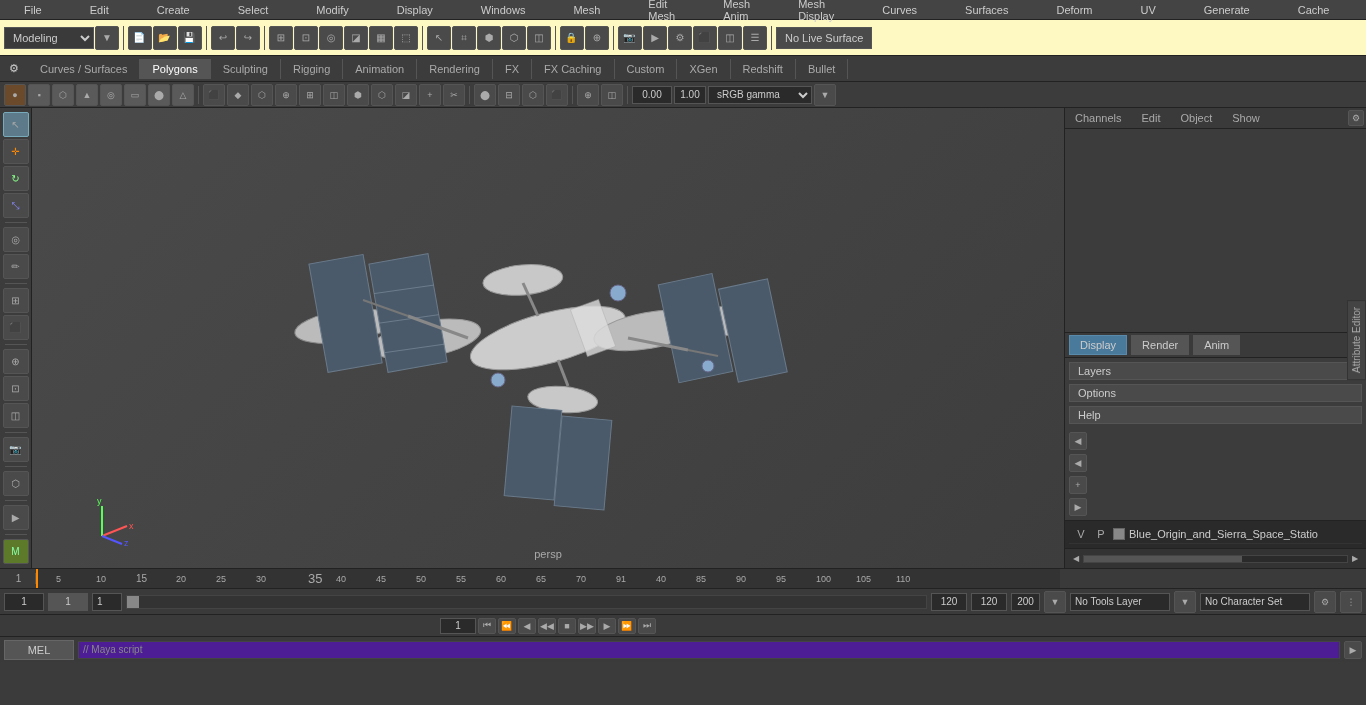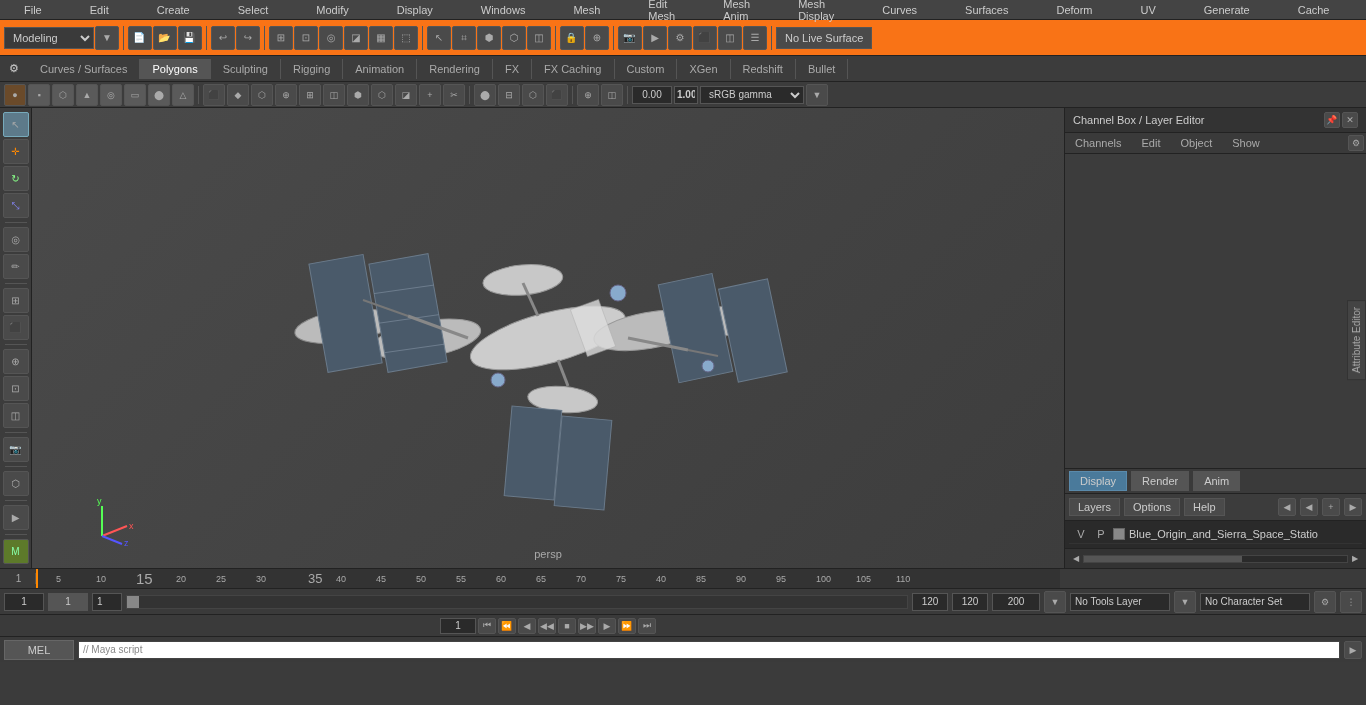--- a/index.html
+++ b/index.html
@@ -3,21 +3,21 @@
   <meta charset="utf-8">
   <style>
     * { margin: 0; padding: 0; box-sizing: border-box; }
     body { background: #3b3b3b; color: #ccc; font-family: Arial, sans-serif; font-size: 11px; width: 1366px; height: 705px; overflow: hidden; user-select: none; }
 
     
     #menu-bar { display: flex; align-items: center; background: #444; height: 20px; border-bottom: 1px solid #222; }
     .menu-item { padding: 2px 24px; color: #ccc; cursor: pointer; font-size: 11px; }
 
     
-    #toolbar1 { display: flex; align-items: center; background: #f97316; height: 36px; border-bottom: 1px solid #222; padding: 2px 4px; gap: 2px; }
+    #toolbar1 { display: flex; align-items: center; background: #fef9c3; height: 36px; border-bottom: 1px solid #222; padding: 2px 4px; gap: 2px; }
     .tb-group { display: flex; align-items: center; gap: 1px; border-right: 1px solid #555; padding-right: 4px; margin-right: 2px; }
     .tb-btn { width: 24px; height: 24px; background: #4a4a4a; border: 1px solid #555; border-radius: 2px; display: flex; align-items: center; justify-content: center; cursor: pointer; font-size: 10px; color: #aaa; }
     .tb-select { background: #3a3a3a; border: 1px solid #555; color: #ccc; font-size: 11px; height: 22px; padding: 0 4px; }
     .workspace-select { width: 90px; }
     .live-surface-btn { background: #4a4a4a; border: 1px solid #555; color: #ccc; font-size: 11px; height: 22px; padding: 0 8px; cursor: pointer; white-space: nowrap; }
 
     
     #tab-bar { display: flex; align-items: center; background: #3c3c3c; height: 26px; border-bottom: 1px solid #222; padding: 0 4px; }
     .tab-item { padding: 4px 12px; color: #aaa; cursor: pointer; font-size: 11px; border-right: 1px solid #555; }
     .tab-item.active { background: #555; color: #fff; }
@@ -51,21 +51,21 @@
     
     #right-panel { width: 302px; background: #3c3c3c; border-left: 1px solid #222; display: flex; flex-direction: column; }
     #channel-box-header { background: #333; padding: 4px 8px; display: flex; align-items: center; justify-content: space-between; border-bottom: 1px solid #222; }
     #channel-box-tabs { display: flex; background: #3a3a3a; border-bottom: 1px solid #222; }
     .cb-tab { padding: 4px 10px; color: #aaa; cursor: pointer; font-size: 11px; }
     .channel-box-content { flex: 1; background: #3c3c3c; }
     #layer-editor-section { border-top: 1px solid #222; }
     #layer-tabs { display: flex; align-items: center; background: #3a3a3a; padding: 2px 4px; gap: 4px; border-bottom: 1px solid #222; }
     .layer-tab { padding: 3px 10px; color: #ccc; cursor: pointer; font-size: 11px; border: 1px solid #555; background: #555; }
     .layer-tab.active { background: #4a7a9b; border-color: #5a8aab; }
-    .layer-options { display: flex; gap: 4px; padding: 4px; border-bottom: 1px solid #222; }
+    .layer-options { display: flex; gap: 4px; padding: 4px; border-bottom: 1px solid #222; flex-direction: column; }
     .layer-opt-btn { padding: 2px 8px; background: #4a4a4a; border: 1px solid #555; color: #ccc; cursor: pointer; font-size: 11px; }
     #layer-list { background: #2a2a2a; padding: 4px; }
     .layer-row { display: flex; align-items: center; padding: 3px 4px; gap: 4px; border-bottom: 1px solid #333; }
     .layer-v { width: 16px; text-align: center; color: #aaa; cursor: pointer; font-size: 11px; }
     .layer-p { width: 16px; text-align: center; color: #aaa; cursor: pointer; font-size: 11px; }
     .layer-color { width: 12px; height: 12px; background: #888; border: 1px solid #666; cursor: pointer; }
     .layer-name { flex: 1; color: #ccc; font-size: 11px; white-space: nowrap; overflow: hidden; text-overflow: ellipsis; }
     #right-panel-bottom { height: 20px; background: #333; border-top: 1px solid #222; display: flex; align-items: center; padding: 0 4px; }
     .right-panel-scrollbar { flex: 1; height: 8px; background: #2a2a2a; border: 1px solid #444; position: relative; }
     .right-panel-scrollbar-thumb { width: 60%; height: 100%; background: #555; }
@@ -204,21 +204,21 @@
   <div class="tb2-separator"></div>
   <div class="tb2-btn">⬤</div>
   <div class="tb2-btn">⊟</div>
   <div class="tb2-btn">⬡</div>
   <div class="tb2-btn">⬛</div>
   <div class="tb2-separator"></div>
   <div class="tb2-btn">⊕</div>
   <div class="tb2-btn">◫</div>
   <div class="tb2-separator"></div>
   <input class="tb2-input" value="0.00" readonly="" style="width: 40px;">
-  <input class="tb2-input" value="1.00" readonly="" style="width: 24px; font-weight: bold;">
+  <input class="tb2-input" value="1.00" readonly="" style="width: 32px;">
   <select class="tb2-gamma">
     <option>sRGB gamma</option>
   </select>
   <div class="tb2-btn">▼</div>
 </div>
 
 <div id="main" style="display:flex; height:460px;">
 
   <div id="left-toolbar">
     <div class="lt-btn active">↖</div>
@@ -303,27 +303,20 @@
           <line x1="10" y1="40" x2="30" y2="48" stroke="#55f" stroke-width="2"></line>
           <text x="32" y="50" fill="#55f" font-size="9">z</text>
         </svg>
       </div>
 
       <div class="viewport-label">persp</div>
     </div>
   </div>
 
   <div id="right-panel">
-    <div id="channel-box-header">
-      <span style="font-size:11px; color:#ccc;">Channel Box / Layer Editor</span>
-      <div style="display:flex; gap:2px;">
-        <div class="tb2-btn" style="width:16px;height:16px;">📌</div>
-        <div class="tb2-btn" style="width:16px;height:16px;">✕</div>
-      </div>
-    </div>
 
     <div id="channel-box-tabs">
       <div class="cb-tab">Channels</div>
       <div class="cb-tab">Edit</div>
       <div class="cb-tab">Object</div>
       <div class="cb-tab">Show</div>
       <div style="flex:1;"></div>
       <div class="tb2-btn" style="width:16px;height:16px; margin:2px;">⚙</div>
     </div>
 
@@ -369,33 +362,33 @@
 
 </div>
 
 <div id="timeline">
   <div style="width:32px; text-align:center; font-size:10px; color:#aaa; border-right:1px solid #555; padding-right:2px; flex-shrink:0;">1</div>
   <div class="timeline-ruler" style="position:relative; overflow:hidden;">
     <div class="timeline-current" style="left:0px;"></div>
 
     <span style="position:absolute; left:20px; font-size:9px; color:#aaa;">5</span>
     <span style="position:absolute; left:60px; font-size:9px; color:#aaa;">10</span>
-    <span style="position:absolute; left:100px; font-size:15px; color:#aaa;">15</span>
+    <span style="position:absolute; left:100px; font-size:10px; color:#aaa;">15</span>
     <span style="position:absolute; left:140px; font-size:9px; color:#aaa;">20</span>
     <span style="position:absolute; left:180px; font-size:9px; color:#aaa;">25</span>
     <span style="position:absolute; left:220px; font-size:9px; color:#aaa;">30</span>
     <span style="position:absolute; left:272px; font-size:13px; color:#aaa;">35</span>
     <span style="position:absolute; left:300px; font-size:9px; color:#aaa;">40</span>
     <span style="position:absolute; left:340px; font-size:9px; color:#aaa;">45</span>
     <span style="position:absolute; left:380px; font-size:9px; color:#aaa;">50</span>
     <span style="position:absolute; left:420px; font-size:9px; color:#aaa;">55</span>
     <span style="position:absolute; left:460px; font-size:9px; color:#aaa;">60</span>
     <span style="position:absolute; left:500px; font-size:9px; color:#aaa;">65</span>
     <span style="position:absolute; left:540px; font-size:9px; color:#aaa;">70</span>
-    <span style="position:absolute; left:580px; font-size:9px; color:#aaa;">75</span>
+    <span style="position:absolute; left:580px; font-size:9px; color:#aaa;">91</span>
     <span style="position:absolute; left:620px; font-size:9px; color:#aaa;">40</span>
     <span style="position:absolute; left:660px; font-size:9px; color:#aaa;">85</span>
     <span style="position:absolute; left:700px; font-size:9px; color:#aaa;">90</span>
     <span style="position:absolute; left:740px; font-size:9px; color:#aaa;">95</span>
     <span style="position:absolute; left:780px; font-size:9px; color:#aaa;">100</span>
     <span style="position:absolute; left:820px; font-size:9px; color:#aaa;">105</span>
     <span style="position:absolute; left:860px; font-size:9px; color:#aaa;">110</span>
   </div>
   <div style="width:302px; border-left:1px solid #555; flex-shrink:0;"></div>
 </div>
@@ -404,21 +397,21 @@
   <input class="status-input" value="1" style="">
   <input class="status-input" value="1" style="background: rgb(85, 85, 85);">
   <div class="status-field" style="width:30px;">
     <span>1</span>
   </div>
   <div style="flex:1; height:14px; background:#333; border:1px solid #444; position:relative;">
     <div style="position:absolute; left:0; top:0; width:12px; height:100%; background:#888; cursor:ew-resize;"></div>
   </div>
   <input class="status-input" value="120" style="width: 36px;">
   <input class="status-input" value="120" style="width: 36px;">
-  <input class="status-input" value="200" style="width: 48px;">
+  <input class="status-input" value="200" style="width: 29px;">
   <div class="tb2-btn">▼</div>
   <div class="status-field" style="width:100px;">
     <span>No Tools Layer</span>
   </div>
   <div class="tb2-btn">▼</div>
   <div class="status-field" style="width:110px;">
     <span>No Character Set</span>
   </div>
   <div class="tb2-btn">⚙</div>
   <div class="tb2-btn">⋮</div>
@@ -440,19 +433,19 @@
   </div>
   <div style="width:302px;"></div>
 </div>
 
 <div id="bottom-toolbar" style="height:26px; display:flex; align-items:center; padding:0 4px; gap:4px; background:#3a3a3a; border-top:1px solid #222;">
   <div style="display:flex; gap:2px; align-items:center;">
     <div class="bt-window" style="background:#555; width:70px; height:20px;">
       <span>MEL</span>
     </div>
   </div>
-  <div style="flex:1; background:#ffffff; border:1px solid #444; height:18px; display:flex; align-items:center; padding:0 4px;">
+  <div style="flex:1; background:#4c1d95; border:1px solid #444; height:18px; display:flex; align-items:center; padding:0 4px;">
     <span style="color:#888; font-size:10px;">// Maya script</span>
   </div>
   <div class="tb2-btn" style="width:18px;height:18px;">▶</div>
 </div>
 
 <div class="vertical-tab" style="position:fixed; right:0; top:300px; writing-mode:vertical-lr; transform:rotate(180deg); background:#444; color:#aaa; font-size:10px; padding:6px 3px; border:1px solid #333; z-index:100;">Attribute Editor</div>
 
 </body></html>

